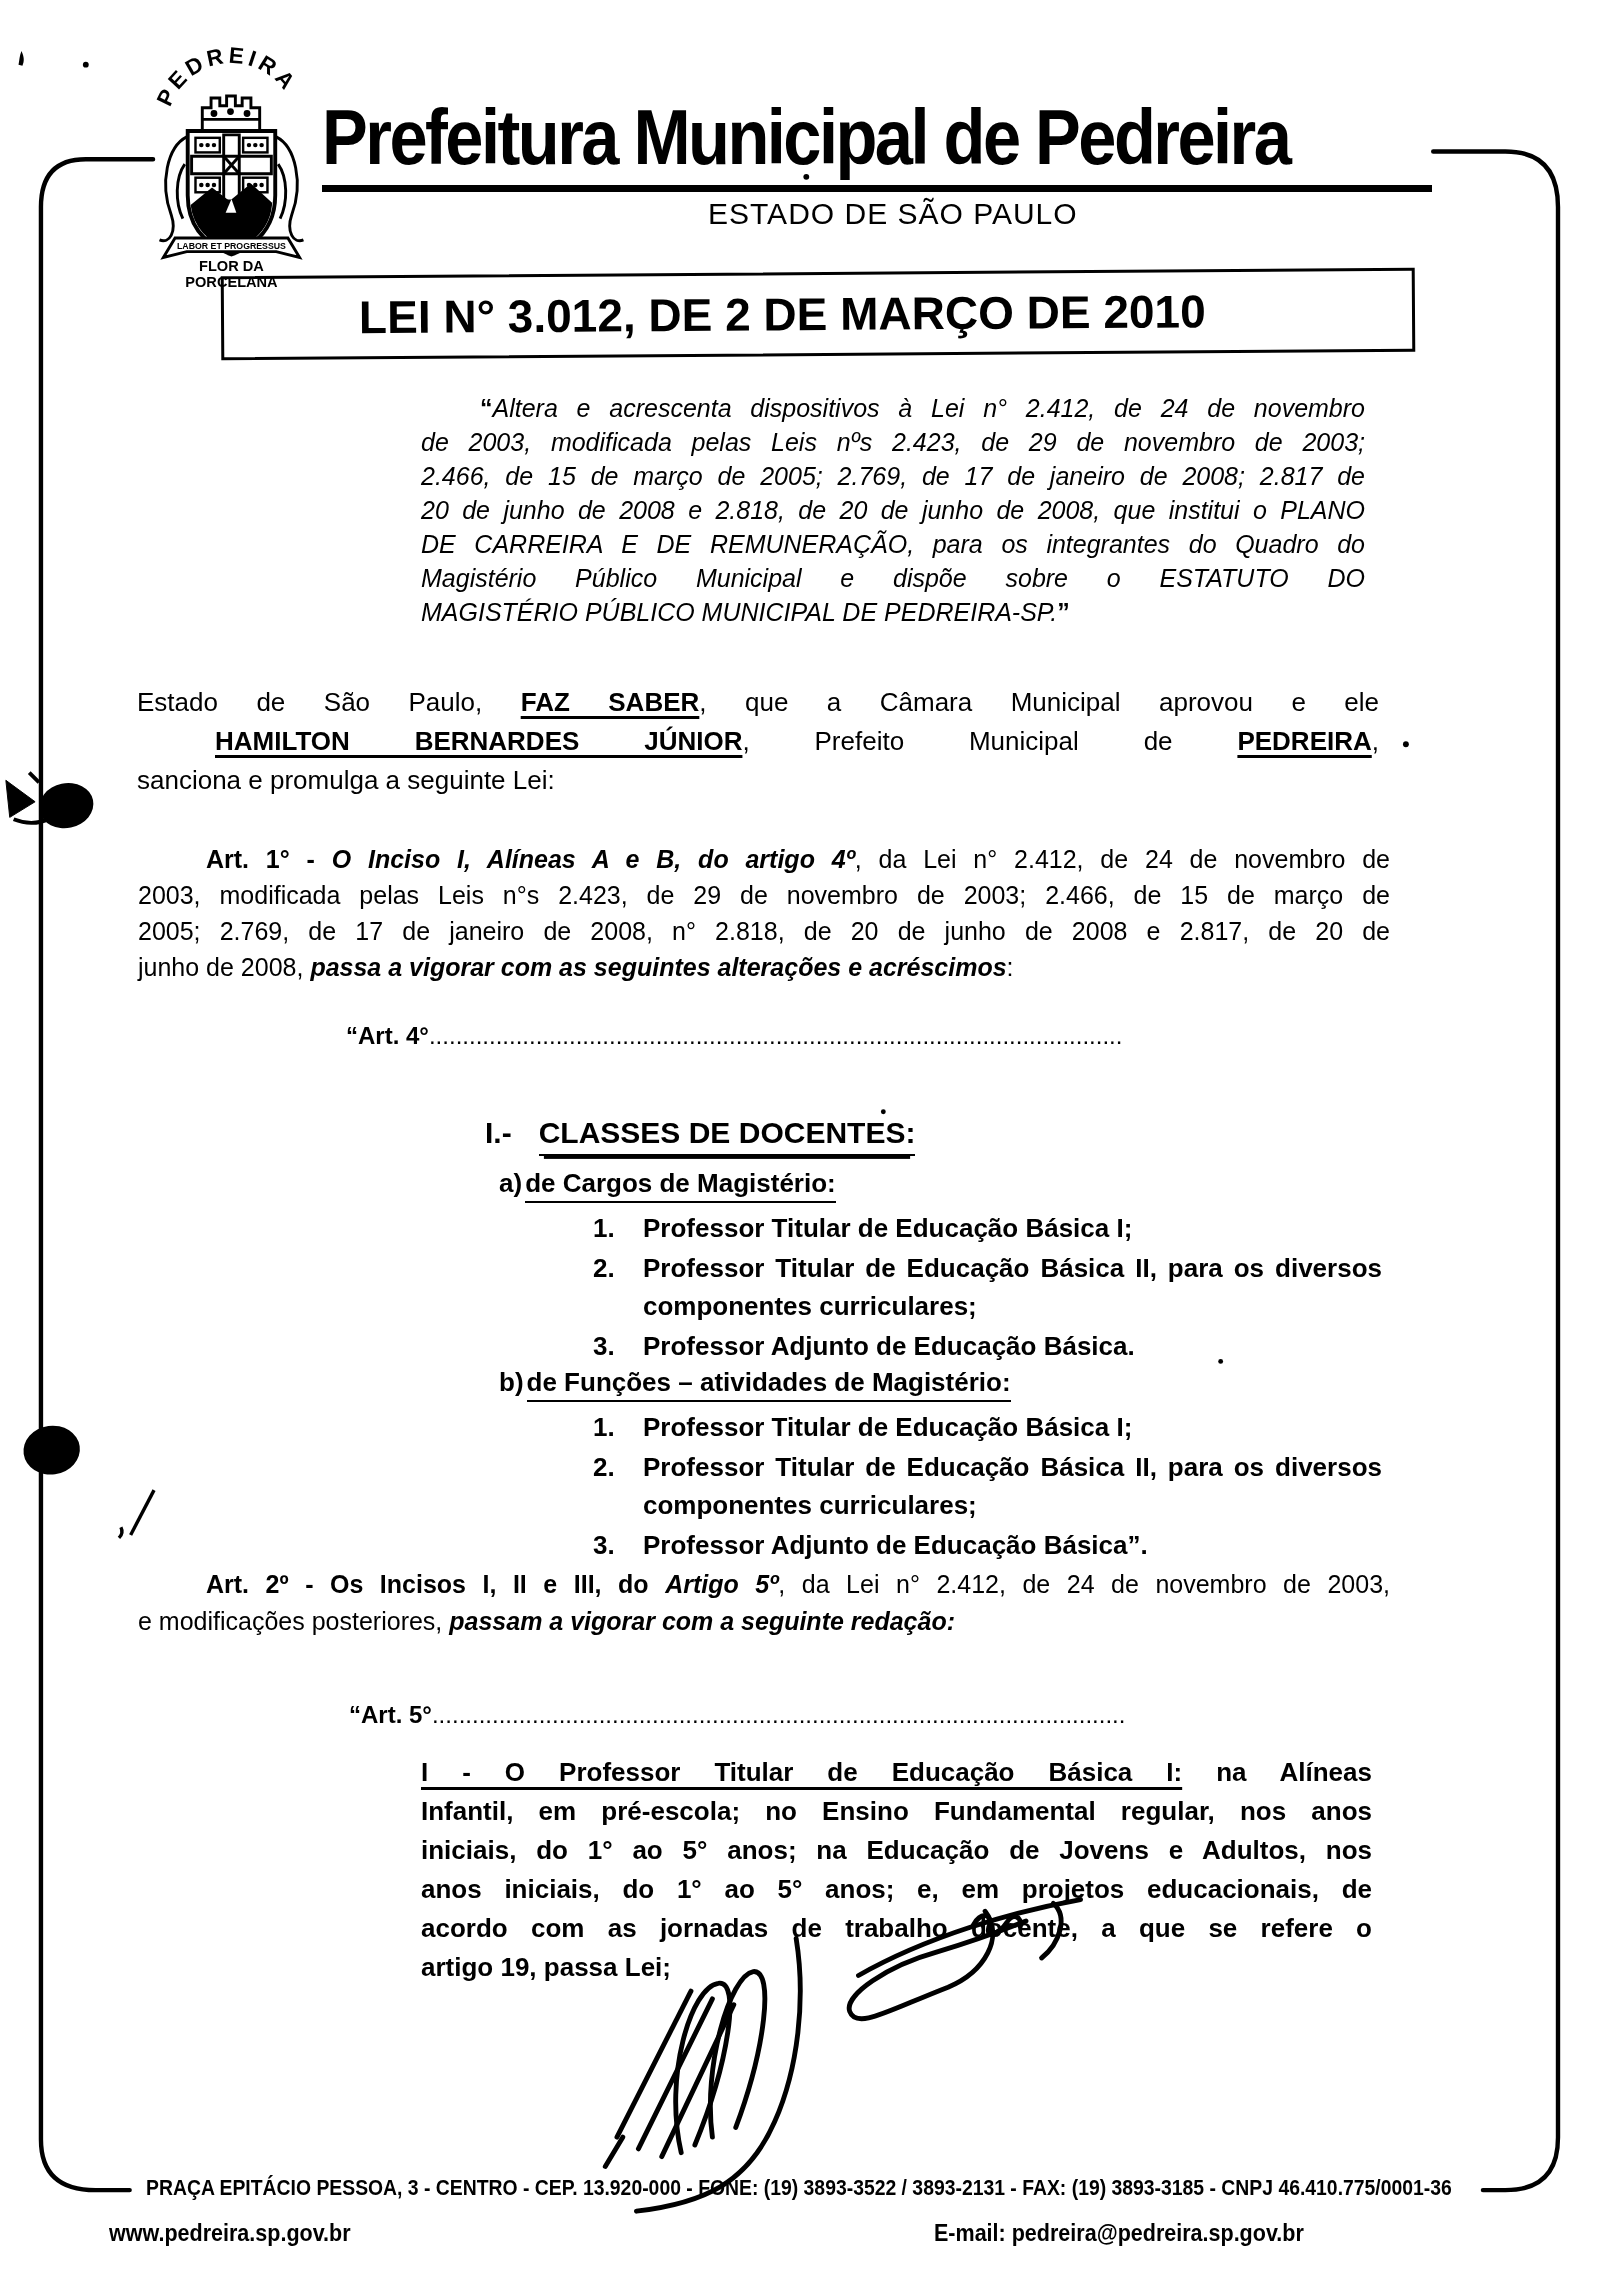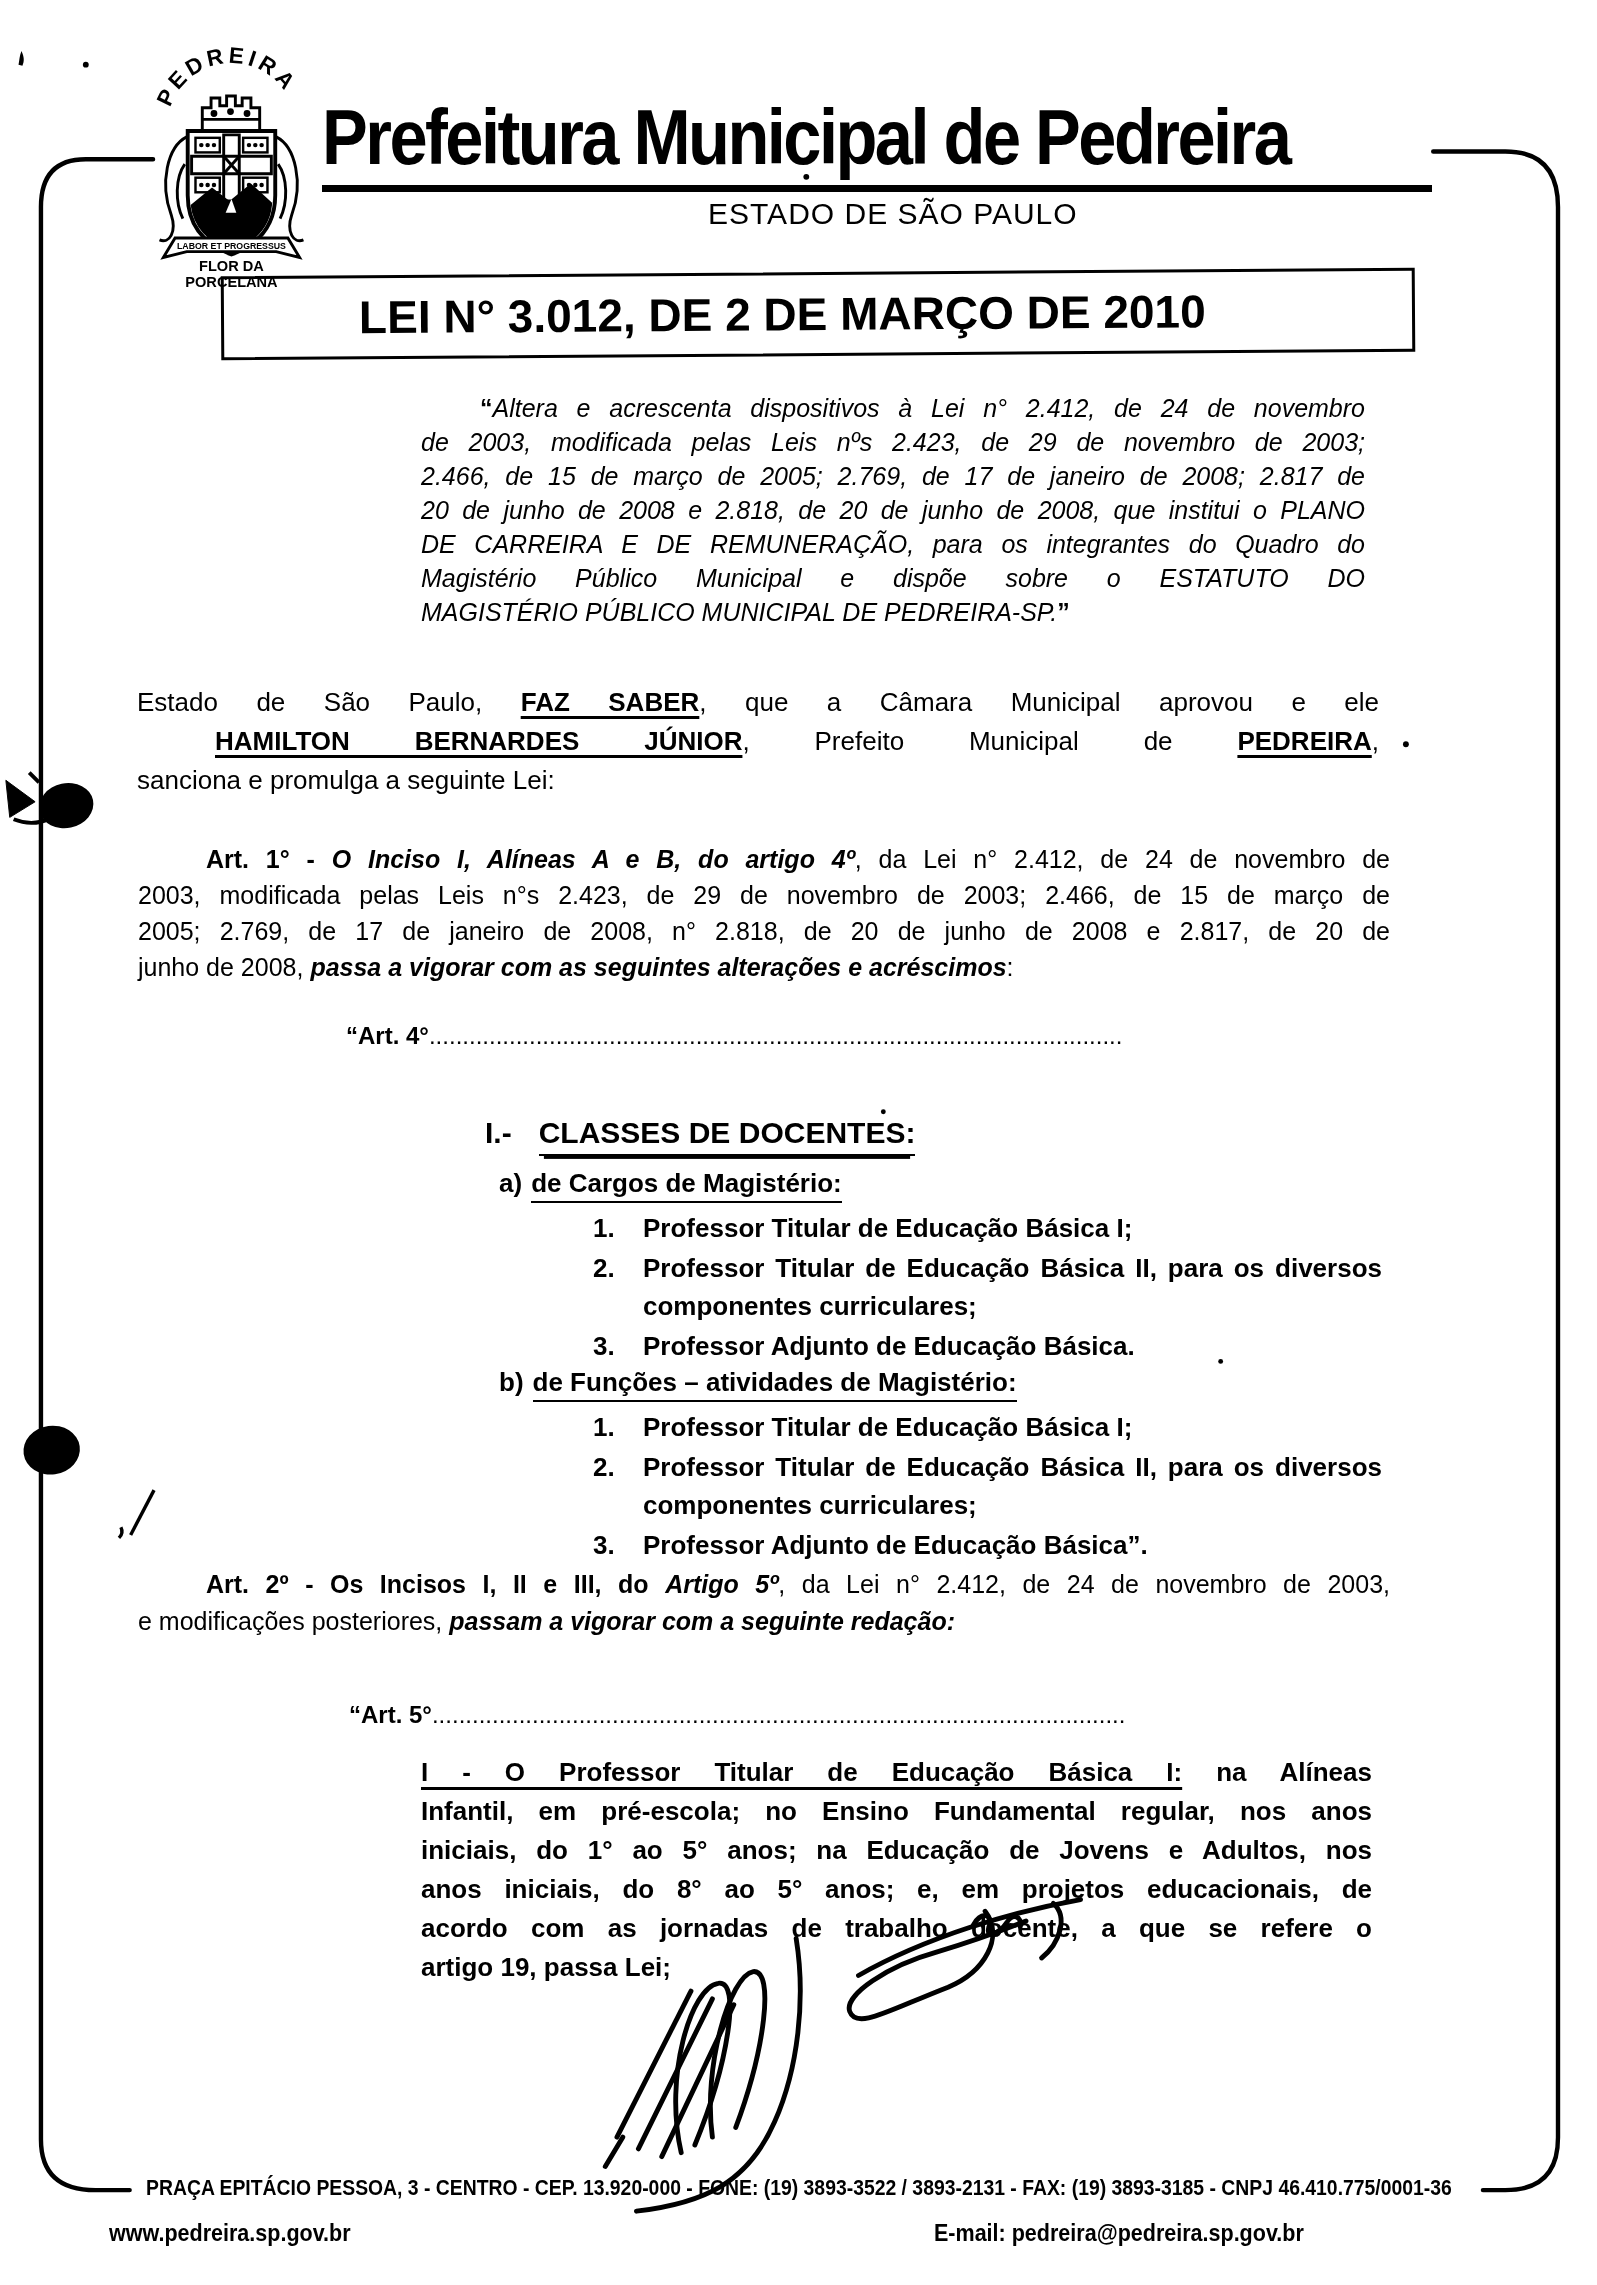--- a/index.html
+++ b/index.html
@@ -54,21 +54,21 @@
   .section1 .ttl {
     display:inline-block; margin-left:27px;
     border-bottom:2.9px solid #000; padding-bottom:3.9px;
     box-shadow:0 7.8px 0 -4.9px #000;
   }
 
   .list { width:883px; font-size:26px; font-weight:bold; }
   .list-a { left:499px; top:1168px; }
   .list-b { left:499px; top:1367px; }
   .list-head { white-space:nowrap; margin-bottom:9.8px; }
-  .list-head .ttl { margin-left:9px; border-bottom:2.9px solid #000; padding-bottom:2.9px; }
+  .list-head .ttl { margin-left:3px; border-bottom:2.9px solid #000; padding-bottom:2.9px; }
   .list-item { position:relative; padding-left:144px; line-height:38px; text-align:justify; margin-bottom:2px; }
   .list-item .no { position:absolute; left:94px; top:0; }
 
   .inciso1 { left:421px; top:1753px; width:951px; font-size:26px; font-weight:bold; line-height:39px; }
   .inciso1 .u { text-decoration-thickness:2.9px; text-underline-offset:5.9px; }
 
   
   .footer-line1 {
     left:146px; top:2175px; font-size:22.4px; font-weight:bold; white-space:nowrap;
     transform:scaleX(0.865); transform-origin:left top;
@@ -236,21 +236,21 @@
   </div>
 
   <div class="abs dotline art5-line">
     <span class="lbl">“Art. 5°</span><span>........................................................................................................</span>
   </div>
 
   <div class="abs inciso1">
     <div class="jline"><span class="u">I - O Professor Titular de Educação Básica I:</span><span> na Alíneas</span></div>
     <div class="jline"><span>Infantil, em pré-escola; no Ensino Fundamental regular, nos anos</span></div>
     <div class="jline"><span>iniciais, do 1° ao 5° anos; na Educação de Jovens e Adultos, nos</span></div>
-    <div class="jline"><span>anos iniciais, do 8° ao 5° anos; e, em projetos educacionais, de</span></div>
+    <div class="jline"><span>anos iniciais, do 1° ao 5° anos; e, em projetos educacionais, de</span></div>
     <div class="jline"><span>acordo com as jornadas de trabalho docente, a que se refere o</span></div>
     <div class="jlast"><span>artigo 19, passa Lei;</span></div>
   </div>
 
   <div class="abs footer-line1">PRAÇA EPITÁCIO PESSOA, 3 - CENTRO - CEP. 13.920-000 - FONE: (19) 3893-3522 / 3893-2131 - FAX: (19) 3893-3185 - CNPJ 46.410.775/0001-36</div>
   <div class="abs footer-www">www.pedreira.sp.gov.br</div>
   <div class="abs footer-email">E-mail: pedreira@pedreira.sp.gov.br</div>
 
   <svg class="abs" style="left:566px; top:1882px;" width="546" height="336" viewBox="0 0 560 345">
     <g fill="none" stroke="#000" stroke-width="5" stroke-linecap="round">

